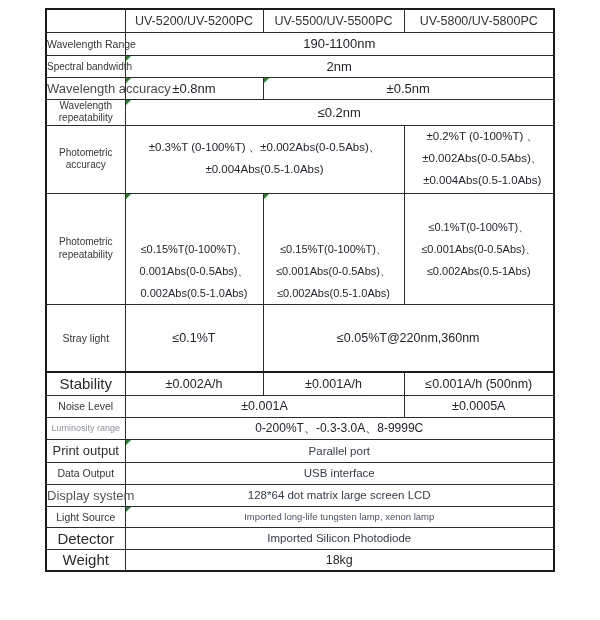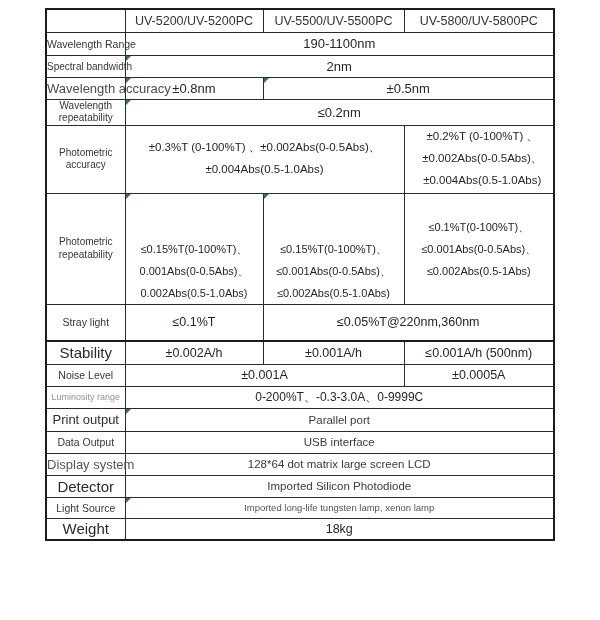--- a/index.html
+++ b/index.html
@@ -116,21 +116,21 @@
           <span class="flag"></span>
           <span style="white-space:pre-line">≤0.15%T(0-100%T)、
 ≤0.001Abs(0-0.5Abs)、
 ≤0.002Abs(0.5-1.0Abs)</span>
         </td>
         <td class="val multi">≤0.1%T(0-100%T)、
 ≤0.001Abs(0-0.5Abs)、
 ≤0.002Abs(0.5-1Abs)</td>
       </tr>
 
-      <tr style="height:37px">
+      <tr style="height:68px">
         <td class="lbl">Stray light</td>
         <td class="val mid">≤0.1%T</td>
         <td class="val mid" colspan="2">≤0.05%T@220nm,360nm</td>
       </tr>
 
       <tr style="height:23px" class="thick-top">
         <td class="lbl lg">Stability</td>
         <td class="val mid">±0.002A/h</td>
         <td class="val mid">±0.001A/h</td>
         <td class="val mid">≤0.001A/h (500nm)</td>
@@ -138,52 +138,52 @@
 
 
       <tr style="height:22px">
         <td class="lbl">Noise Level</td>
         <td class="val mid" colspan="2">±0.001A</td>
         <td class="val mid">±0.0005A</td>
       </tr>
 
       <tr style="height:22px">
         <td class="lbl xsg">Luminosity range</td>
-        <td class="val" colspan="3">0-200%T、-0.3-3.0A、0-9999C</td>
+        <td class="val" colspan="3">0-200%T、-0.3-3.0A、8-9999C</td>
       </tr>
 
       <tr style="height:23px">
         <td class="lbl ml">Print output</td>
         <td class="val blue" colspan="3">
           <span class="flag"></span>
           <span>Parallel port</span>
         </td>
       </tr>
 
       <tr style="height:22px">
         <td class="lbl">Data Output</td>
         <td class="val blue" colspan="3">USB interface</td>
       </tr>
 
       <tr style="height:22px">
         <td class="lbl sm" style="color:#555555">Display system</td>
         <td class="val blue" colspan="3">128*64 dot matrix large screen LCD</td>
       </tr>
 
-      <tr style="height:22px">
-        <td class="lbl lg">Detector</td>
-        <td class="val blue" colspan="3">Imported Silicon Photodiode</td>
-      </tr>
-
       <tr style="height:21px">
         <td class="lbl">Light Source</td>
         <td class="val tiny" colspan="3">
           <span class="flag"></span>
           <span>Imported long-life tungsten lamp, xenon lamp</span>
         </td>
+      </tr>
+
+      <tr style="height:22px">
+        <td class="lbl lg">Detector</td>
+        <td class="val blue" colspan="3">Imported Silicon Photodiode</td>
       </tr>
 
 
 
       <tr style="height:22px">
         <td class="lbl lg">Weight</td>
         <td class="val mid" colspan="3">18kg</td>
       </tr>
     </tbody>
   </table>

